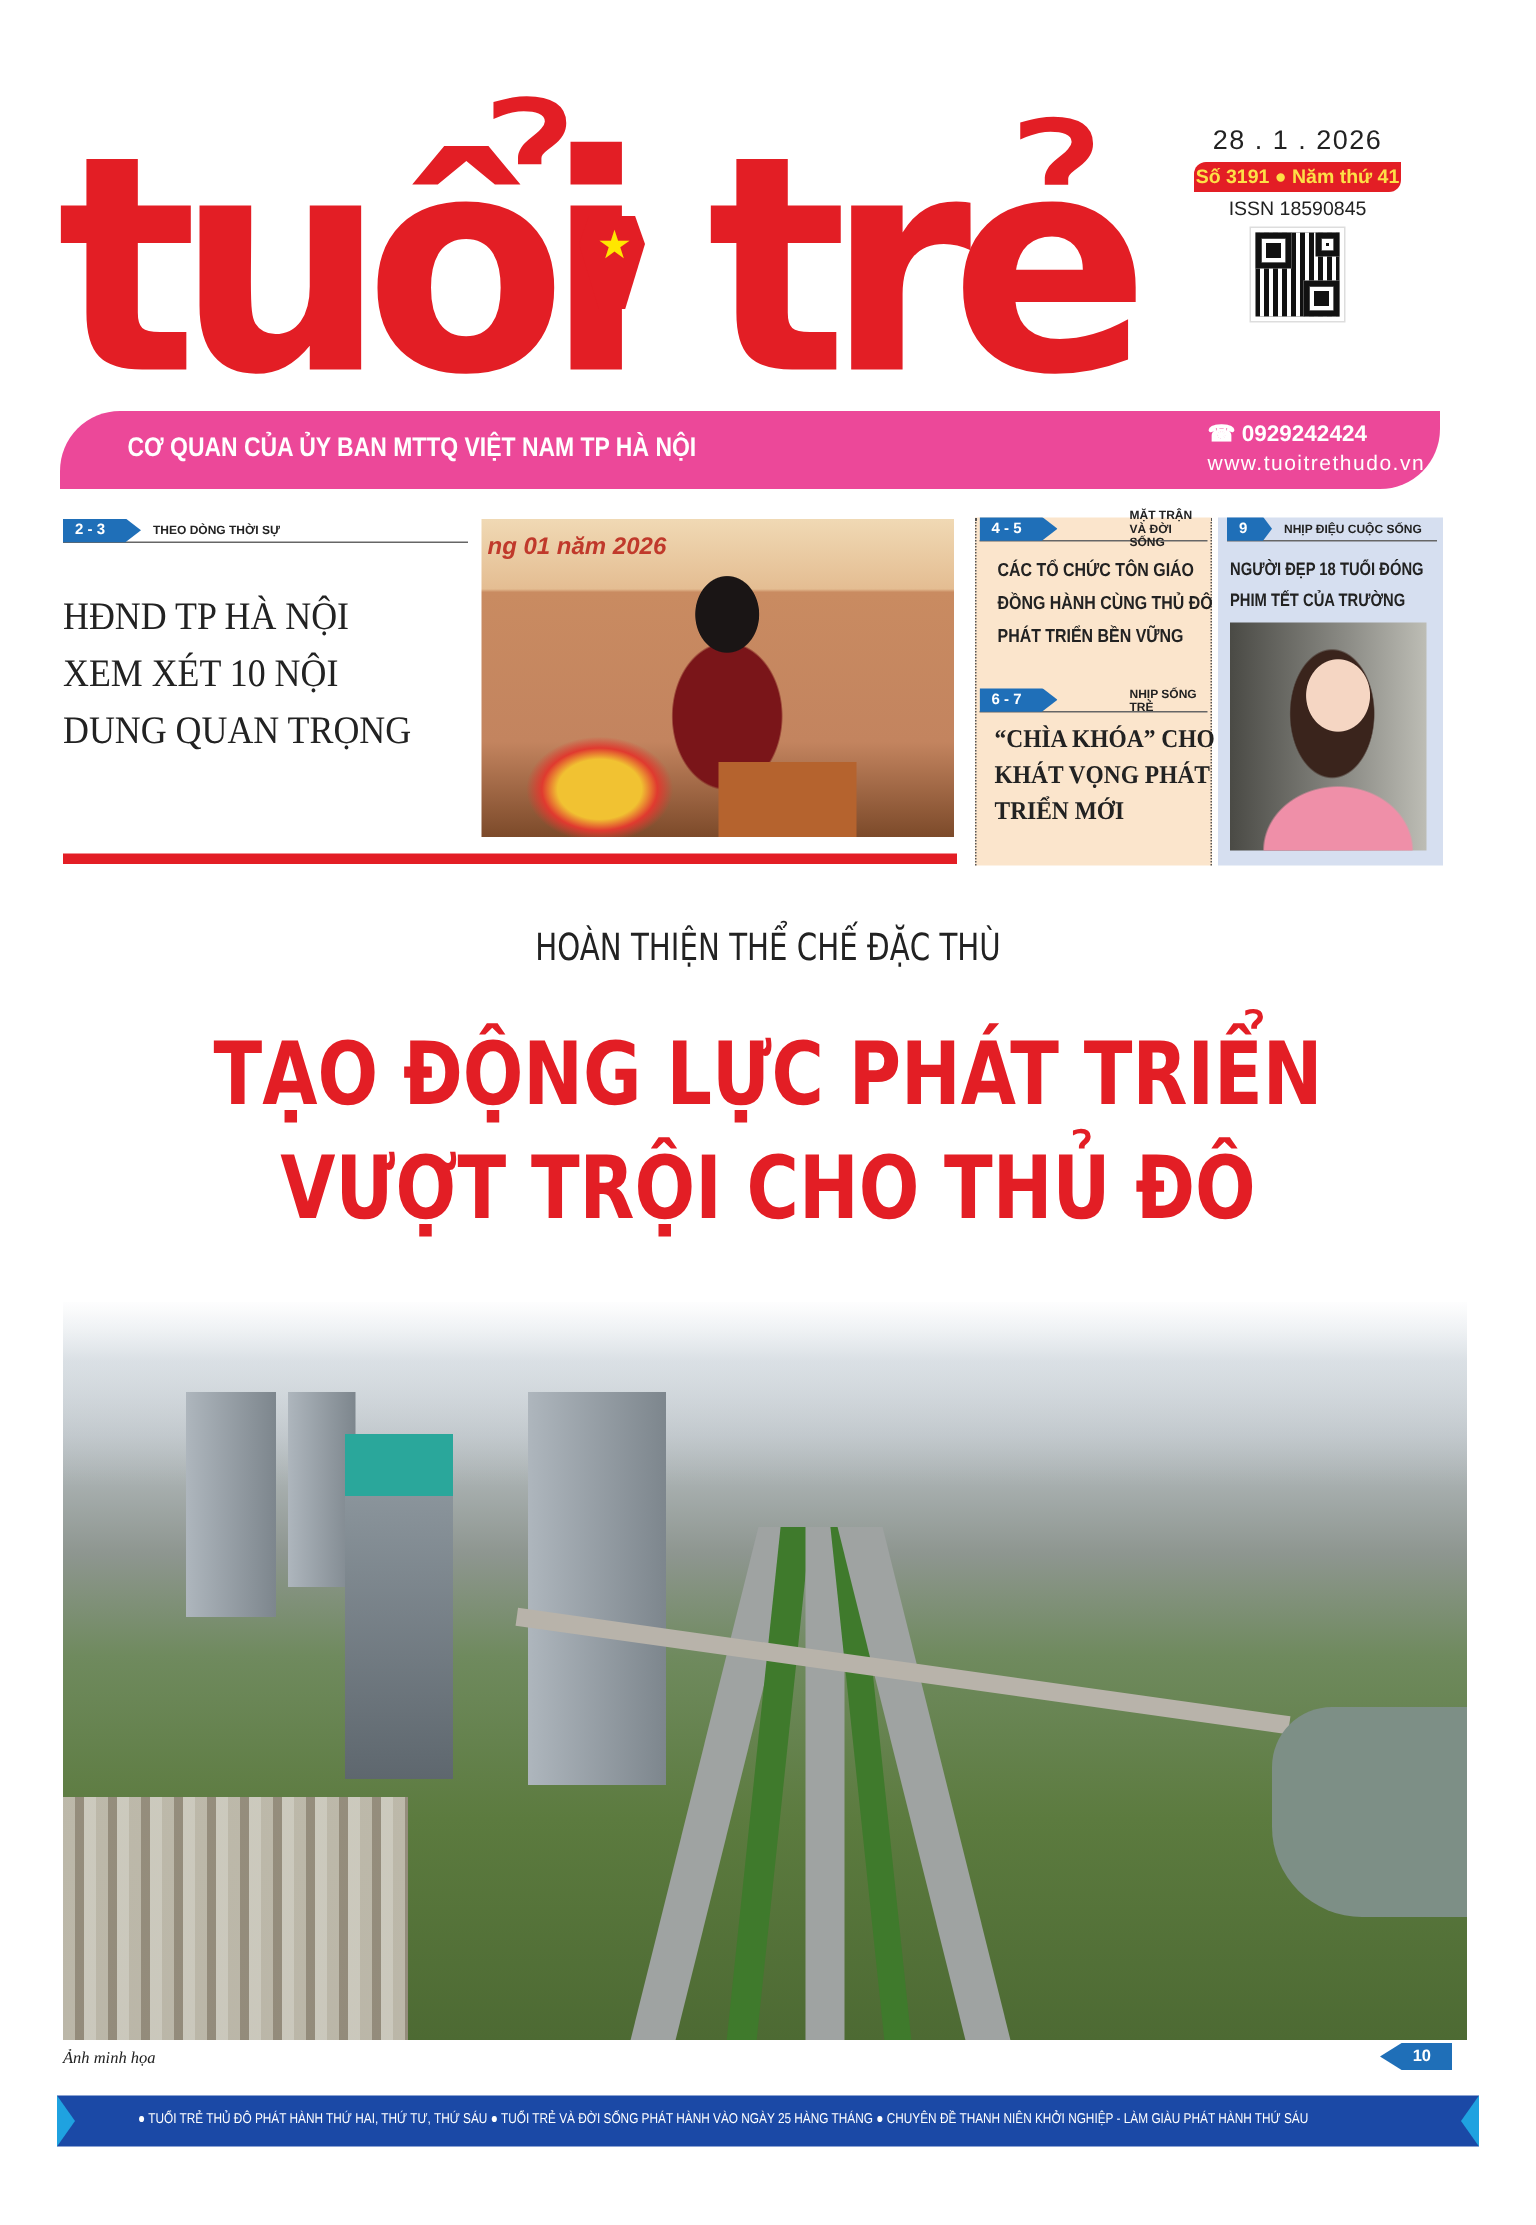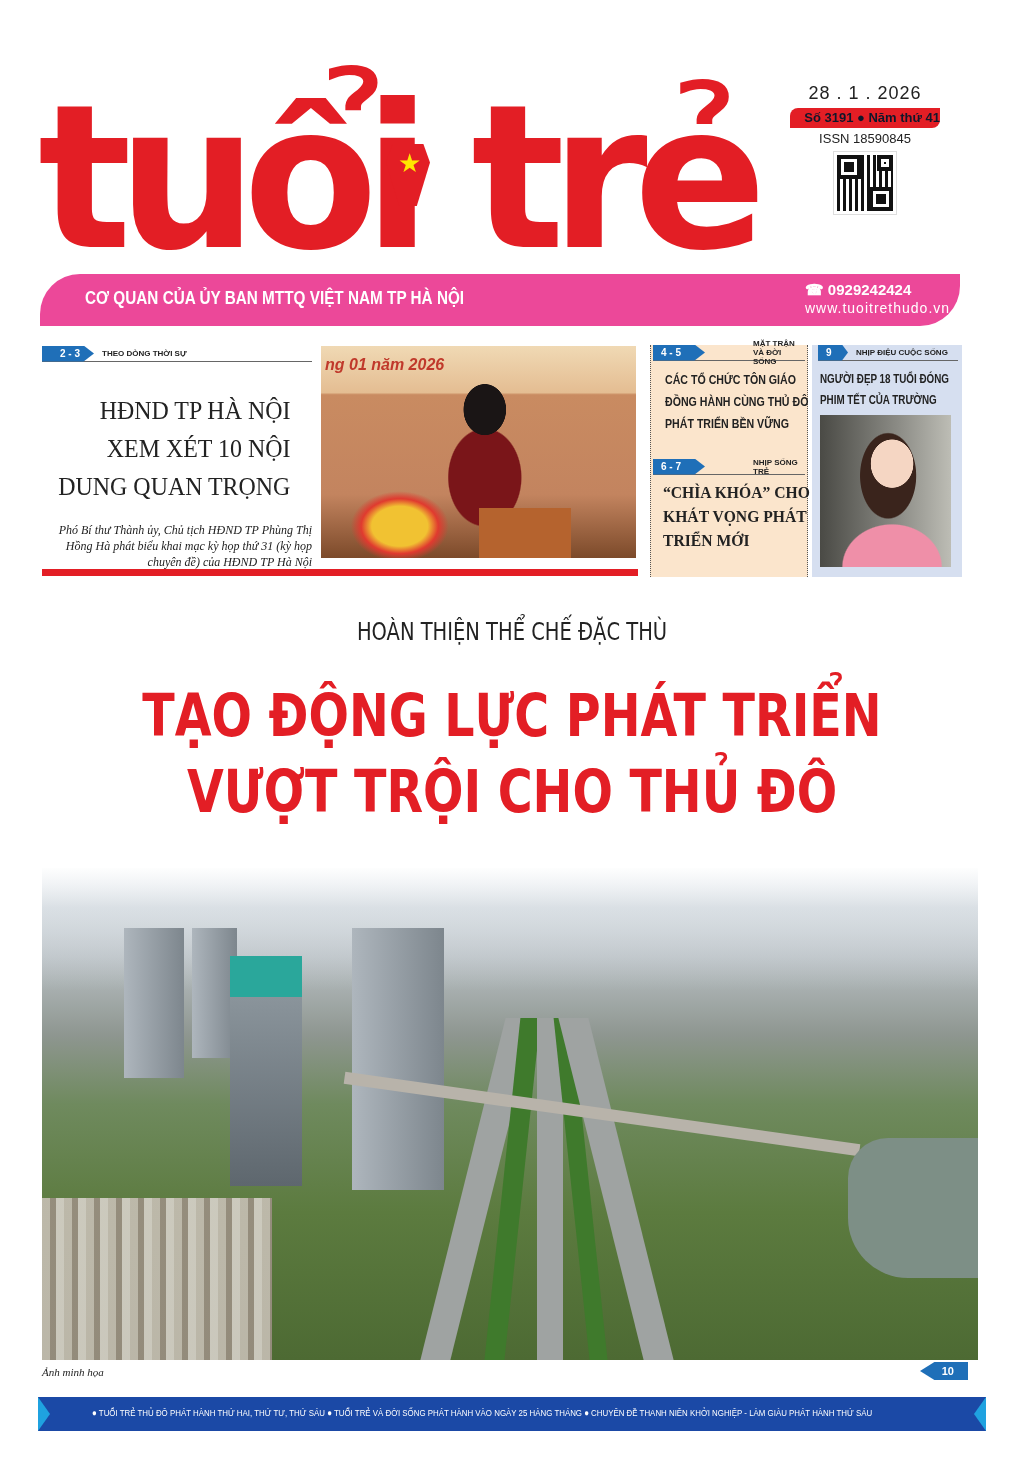--- a/index.html
+++ b/index.html
@@ -7,21 +7,21 @@
 
   
   .logo { position: absolute; left: 38px; top: 60px; width: 720px; height: 210px; }
   .logo-text { position: absolute; left: 0; top: 20px; font-family: "DejaVu Sans", sans-serif; font-weight: bold; font-size: 196px; letter-spacing: -14px; color: #e31e25; line-height: 1; transform: scaleY(1.02); }
   .logo-star-cap { position: absolute; left: 348px; top: 84px; width: 44px; height: 62px; background: #e31e25; clip-path: polygon(15% 0, 85% 0, 100% 30%, 70% 100%, 30% 100%, 0 30%); }
   .logo-star { position: absolute; left: 360px; top: 90px; color: #ffe600; font-size: 26px; line-height: 1; }
 
   .dateblock { position: absolute; left: 775px; top: 82px; width: 180px; text-align: center; }
   .weekday { font-family: "DejaVu Sans", sans-serif; font-size: 30px; font-weight: bold; color: #222; letter-spacing: 2px; line-height: 34px; }
   .date { font-family: "Liberation Sans", sans-serif; font-size: 18px; color: #222; line-height: 22px; letter-spacing: 1px; }
-  .issue { margin: 4px auto 0; width: 150px; background: #e31e25; color: #0f172a; font-weight: bold; font-size: 13px; line-height: 20px; border-radius: 8px 0 8px 0; text-align: right; }
+  .issue { margin: 4px auto 0; width: 138px; background: #e31e25; color: #fde047; font-weight: bold; font-size: 13px; line-height: 20px; border-radius: 8px 0 8px 0; }
   .issn { font-size: 13px; color: #222; margin-top: 3px; }
   .qr { width: 62px; height: 62px; margin: 6px auto 0; background:
       repeating-linear-gradient(90deg,#111 0 3px,#fff 3px 6px),
       #111; position: relative; border: 3px solid #fff; outline: 1px solid #ddd; }
   .qr::before, .qr::after { content: ""; position: absolute; width: 16px; height: 16px; border: 4px solid #111; background: #fff; box-shadow: inset 0 0 0 3px #fff, inset 0 0 0 8px #111; }
   .qr::before { left: 0; top: 0; }
   .qr::after { right: 0; bottom: 0; left: auto; top: auto; }
   .qr-tr { position: absolute; right: 0; top: 0; width: 16px; height: 16px; border: 4px solid #111; background: #fff; box-shadow: inset 0 0 0 3px #fff, inset 0 0 0 8px #111; }
 
   
@@ -31,21 +31,21 @@
   .banner-contact { position: absolute; left: 765px; top: 6px; text-align: left; }
   .banner-phone { font-weight: bold; font-size: 15px; line-height: 19px; }
   .banner-url { font-size: 14px; letter-spacing: 1px; line-height: 18px; }
 
   
   .sec-tag { display: flex; align-items: center; height: 16px; border-bottom: 1px solid #666; }
   .sec-num { background: #1f6fb8; color: #fff; font-weight: bold; font-size: 10px; padding: 0 14px 0 8px; height: 16px; line-height: 16px; position: relative; clip-path: polygon(0 0, 80% 0, 100% 50%, 80% 100%, 0 100%); min-width: 52px; }
   .sec-label { font-size: 8px; font-weight: bold; margin-left: 8px; color: #222; letter-spacing: 0; text-transform: uppercase; }
 
   
-  .lead { position: absolute; left: 42px; top: 346px; width: 270px; text-align: right; }
+  .lead { position: absolute; left: 42px; top: 346px; width: 270px; }
   .lead-title { margin-top: 30px; font-family: "Liberation Serif", serif; font-size: 26px; line-height: 38px; color: #222; transform: scaleX(0.92); transform-origin: left; }
   .lead-caption { margin-top: 16px; font-family: "Liberation Serif", serif; font-style: italic; font-size: 12px; line-height: 16px; color: #222; }
   .lead-photo { position: absolute; left: 321px; top: 346px; width: 315px; height: 212px; background:
       radial-gradient(ellipse 30px 36px at 52% 30%, #1a1515 70%, transparent 72%),
       radial-gradient(ellipse 60px 80px at 52% 62%, #7a1519 60%, transparent 62%),
       radial-gradient(ellipse 70px 50px at 25% 85%, #f1c232 40%, #e03a2f 55%, transparent 70%),
       linear-gradient(180deg, #f0d9b4 0%, #e4bd92 22%, #c98b61 23%, #c3845f 70%, #7c4a2a 100%); overflow: hidden; }
   .photo-banner-text { position: absolute; left: 4px; top: 10px; color: #c0392b; font-style: italic; font-weight: bold; font-size: 16px; }
   .podium { position: absolute; left: 158px; top: 162px; width: 92px; height: 50px; background: #b5632e; }
   .red-rule { position: absolute; left: 42px; top: 569px; width: 596px; height: 7px; background: #e31e25; }
@@ -119,21 +119,20 @@
     <div class="banner-url">www.tuoitrethudo.vn</div>
   </div>
 </div>
 
 <div class="lead">
   <div class="sec-tag">
     <span class="sec-num">2 - 3</span>
     <span class="sec-label">THEO DÒNG THỜI SỰ</span>
   </div>
   <div class="lead-title">HĐND TP HÀ NỘI XEM XÉT 10 NỘI DUNG QUAN TRỌNG</div>
-  <div class="lead-caption">Phó Bí thư Thành ủy, Chủ tịch HĐND TP Phùng Thị Hồng Hà phát biểu khai mạc kỳ họp thứ 31 (kỳ họp chuyên đề) của HĐND TP Hà Nội</div>
 </div>
 <div class="lead-photo">
   <div class="photo-banner-text">ng 01 năm 2026</div>
   <div class="podium"></div>
 </div>
 <div class="red-rule"></div>
 
 <div class="mid-col">
   <div class="sec-tag">
     <span class="sec-num">4 - 5</span>

